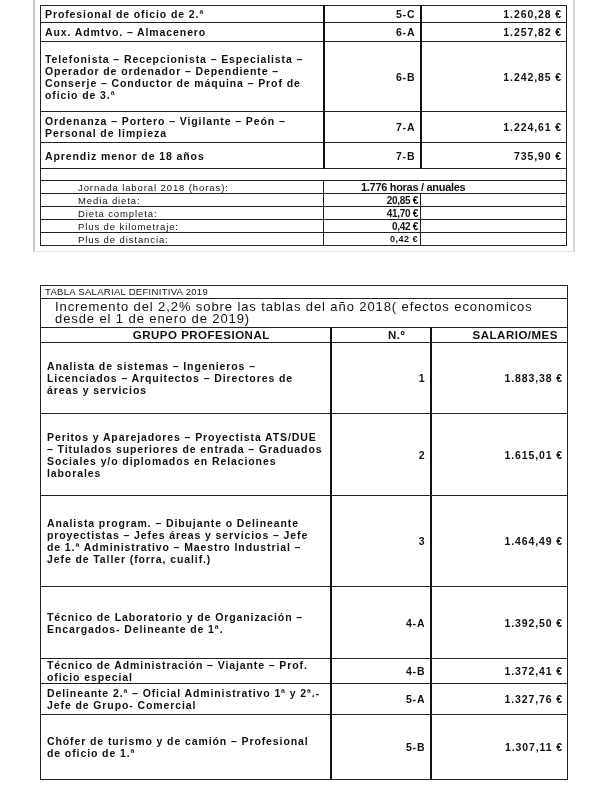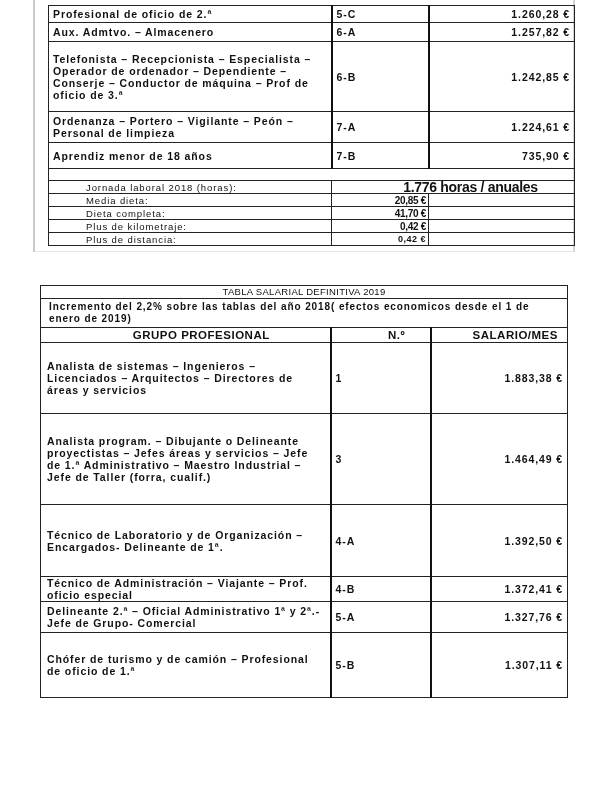--- a/index.html
+++ b/index.html
@@ -2,31 +2,31 @@
 <html><head>
 <meta charset="utf-8">
 <style>
   html, body { margin: 0; padding: 0; background: #ffffff; }
   body { width: 600px; height: 810px; position: relative; overflow: hidden;
          font-family: "Liberation Sans", sans-serif; color: #111; }
   .frame { position: absolute; left: 33px; top: 0; width: 542px; height: 252px;
            border-left: 2px solid #c8c8c8; border-right: 2px solid #d4d4d4; border-bottom: 1px solid #e6e6e6; box-sizing: border-box; }
   table { border-collapse: collapse; position: absolute; table-layout: fixed; }
   td { border: 1px solid #222; padding: 0 4px; font-size: 10.5px; font-weight: bold; letter-spacing: 0.9px; line-height: 12px; vertical-align: middle; overflow: hidden; }
-  .t1 { left: 48px; top: 5px; width: 526px; }
+  .t1 { left: 40px; top: 5px; width: 526px; }
   .t2 { left: 40px; top: 285px; width: 527px; }
-  .c { text-align: left; }
+  .c { text-align: right; }
   .r { text-align: right; }
   .col-div { border-left: 2px solid #111; border-right: 2px solid #111; }
   .spacer td { height: 11px; }
   .info td { font-weight: normal; font-size: 9.5px; line-height: 11px; height: 12px; padding-left: 37px; }
   .info td.val { font-weight: bold; font-size: 10px; letter-spacing: -0.3px; text-align: right; padding-right: 2px; }
-  .info td.big { font-size: 14px; letter-spacing: -0.3px; text-align: center; }
-  .title td { text-align: center; font-size: 9.5px; font-weight: normal; letter-spacing: 0.3px; height: 12px; }
-  .incr td { font-size: 10px; font-weight: bold; letter-spacing: 0.9px; height: 28px; padding: 0 8px; }
+  .info td.big { font-size: 11px; letter-spacing: -0.3px; text-align: left; }
+  .title td { font-size: 9.5px; font-weight: normal; letter-spacing: 0.3px; height: 12px; }
+  .incr td { font-size: 13px; font-weight: normal; letter-spacing: 0.9px; height: 28px; padding: 0 14px; }
   .hdr td { font-size: 11.5px; letter-spacing: 0.5px; text-align: center; height: 14px; padding-left: 36px; }
   .grp td.name { padding-left: 6px; }
 </style>
 </head>
 <body>
 
 <div class="frame"></div>
 
 <table class="t1">
   <colgroup>
@@ -106,20 +106,25 @@
   <tr class="hdr">
     <td>GRUPO PROFESIONAL</td>
     <td class="col-div">N.º</td>
     <td>SALARIO/MES</td>
   </tr>
   <tr class="grp" style="height:71px">
     <td class="name">Analista de sistemas – Ingenieros – Licenciados – Arquitectos – Directores de áreas y servicios</td>
     <td class="c col-div">1</td>
     <td class="r">1.883,38 €</td>
   </tr>
+  <tr class="grp" style="height:82px">
+    <td class="name">Peritos y Aparejadores – Proyectista ATS/DUE – Titulados superiores de entrada – Graduados Sociales y/o diplomados en Relaciones laborales</td>
+    <td class="c col-div">2</td>
+    <td class="r">1.615,01 €</td>
+  </tr>
   <tr class="grp" style="height:91px">
     <td class="name">Analista program. – Dibujante o Delineante proyectistas – Jefes áreas y servicios – Jefe de 1.ª Administrativo – Maestro Industrial – Jefe de Taller (forra, cualif.)</td>
     <td class="c col-div">3</td>
     <td class="r">1.464,49 €</td>
   </tr>
   <tr class="grp" style="height:72px">
     <td class="name">Técnico de Laboratorio y de Organización – Encargados- Delineante de 1ª.</td>
     <td class="c col-div">4-A</td>
     <td class="r">1.392,50 €</td>
   </tr>

